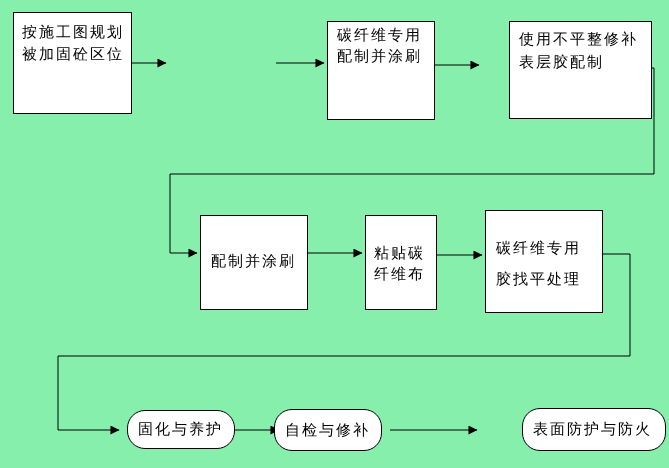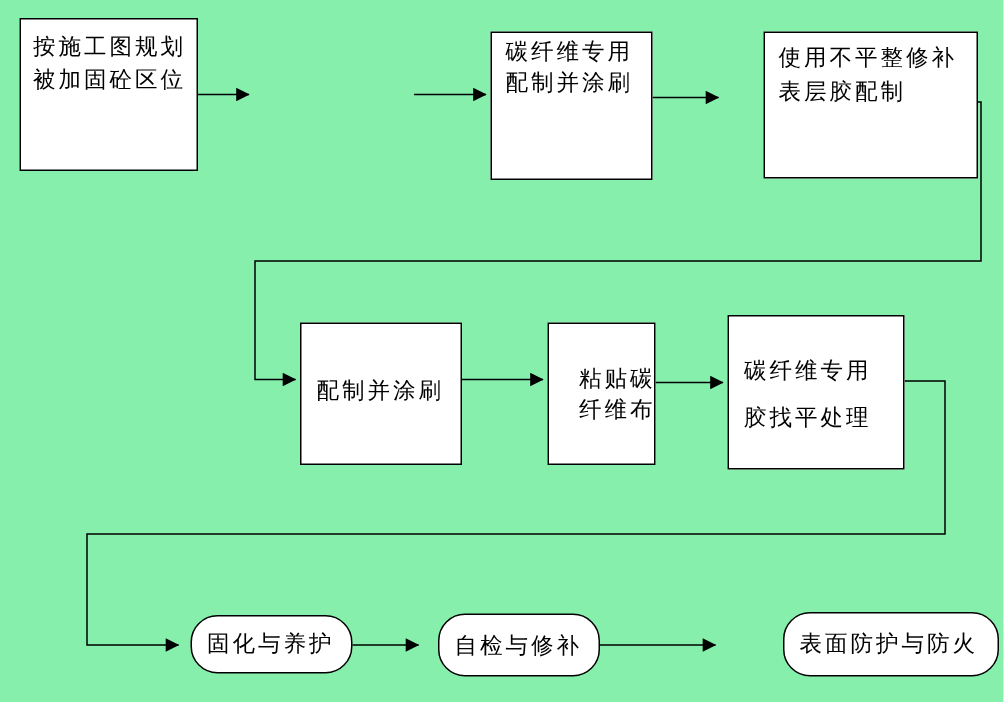--- a/index.html
+++ b/index.html
@@ -36,26 +36,26 @@
     white-space: nowrap;
   }
   
   .n1 { left: 13px;  top: 12px;  width: 119px; height: 102px; padding: 8px 0 0 8px;  line-height: 22px; }
   .n2 { left: 169px; top: 21px;  width: 107px; height: 98px;  padding: 0 0 0 9px;    line-height: 30px; }
   .n3 { left: 327px; top: 21px;  width: 108px; height: 99px;  padding: 3px 0 0 9px;  line-height: 21px; }
   .n3 .line:nth-child(3) { margin-top: 10px; }
   .n4 { left: 509px; top: 21px;  width: 143px; height: 98px;  padding: 6px 0 0 9px;  line-height: 23px; }
   
   .n5 { left: 200px; top: 215px; width: 108px; height: 95px;  padding: 30px 0 0 10px; line-height: 30px; }
-  .n6 { left: 365px; top: 215px; width: 72px;  height: 95px;  padding: 27px 0 0 20px;  line-height: 21px; }
+  .n6 { left: 365px; top: 215px; width: 72px;  height: 95px;  padding: 27px 0 0 8px;  line-height: 21px; }
   .n7 { left: 485px; top: 210px; width: 118px; height: 103px; padding: 22px 0 0 10px; line-height: 31px; }
   
   .single { display: flex; align-items: center; padding-left: 10px; border-radius: 18px; }
   .n8  { left: 127px; top: 410px; width: 108px; height: 39px; }
-  .n9  { left: 292px; top: 409px; width: 108px; height: 42px; }
+  .n9  { left: 274px; top: 409px; width: 108px; height: 42px; }
   .n10 { left: 480px; top: 408px; width: 144px; height: 43px; margin-left: 42px; }
 </style>
 </head>
 <body>
 
 <div id="canvas">
 
   <svg id="connectors" width="669" height="468" viewBox="0 0 669 468">
     <defs>
       <marker id="arw" viewBox="0 0 10 10" refX="9.5" refY="5" markerWidth="11" markerHeight="9" orient="auto">

